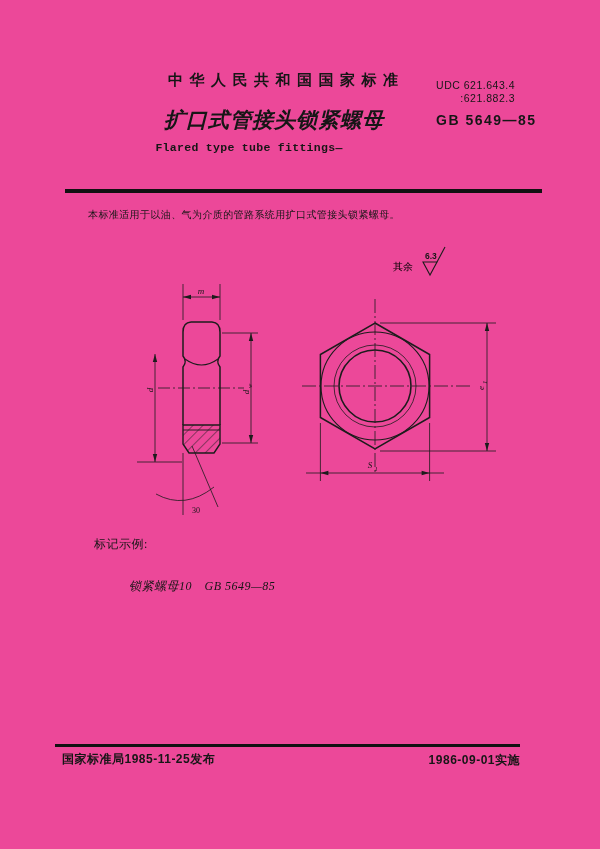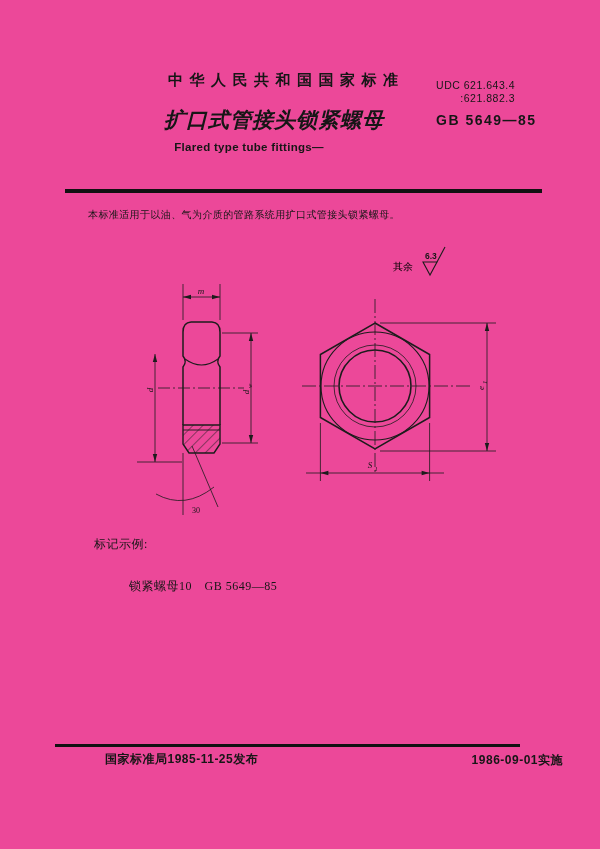--- a/index.html
+++ b/index.html
@@ -4,27 +4,27 @@
 <style>
   html,body{margin:0;padding:0;background:#e9e9e7;}
   .page{position:relative;width:600px;height:849px;background:#ec4899;margin:0 auto;
         font-family:"Liberation Serif",serif;color:#161616;overflow:hidden;}
   .abs{position:absolute;}
   .hdr-cn{font-family:"Liberation Sans",sans-serif;font-weight:bold;font-size:15px;letter-spacing:6.5px;}
   .udc{font-family:"Liberation Sans",sans-serif;font-weight:normal;font-size:10.5px;line-height:13px;
        text-align:right;letter-spacing:0.5px;}
   .title-cn{font-family:"Liberation Sans",sans-serif;font-weight:bold;font-size:21px;letter-spacing:1px;font-style:italic;}
   .gb-code{font-family:"Liberation Sans",sans-serif;font-weight:bold;font-size:14px;letter-spacing:1.5px;}
-  .title-en{font-family:Liberation Sans, sans-serif;font-weight:bold;font-size:11.5px;letter-spacing:0.3px;}
+  .title-en{font-family:Liberation Mono, monospace;font-weight:bold;font-size:11.5px;letter-spacing:0.3px;}
   .rule{background:#111;}
   .scope{font-size:10px;letter-spacing:0.4px;}
   .rough-label{font-family:"Liberation Sans",sans-serif;font-size:10px;}
   .mark-head,.mark-line{font-size:12px;letter-spacing:0.5px;}
-  .mark-desig{font-size:12px;letter-spacing:0.5px;white-space:pre;}
-  .ftr{font-family:"Liberation Sans",sans-serif;font-weight:bold;font-size:12px;letter-spacing:0.5px;margin-left:43px;}
+  .mark-desig{font-size:12px;letter-spacing:0.5px;white-space:pre;font-style:italic;}
+  .ftr{font-family:"Liberation Sans",sans-serif;font-weight:bold;font-size:12px;letter-spacing:0.5px;}
   svg text{font-family:"Liberation Serif",serif;}
   .dim-t{font-style:italic;font-size:9px;fill:#161616;}
   .dim-sub{font-style:italic;font-size:6.5px;fill:#161616;}
   .num-t{font-size:8px;fill:#161616;font-style:normal;}
   .r63{font-family:"Liberation Sans",sans-serif;font-weight:bold;font-size:8.5px;fill:#161616;}
   .ln{stroke:#1c1c1c;fill:none;}
 </style>
 </head>
 <body>
 

